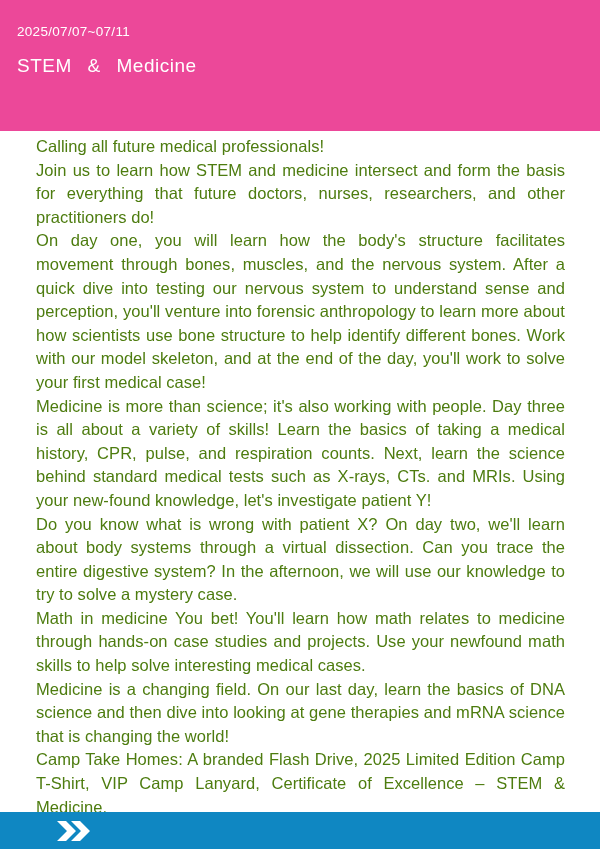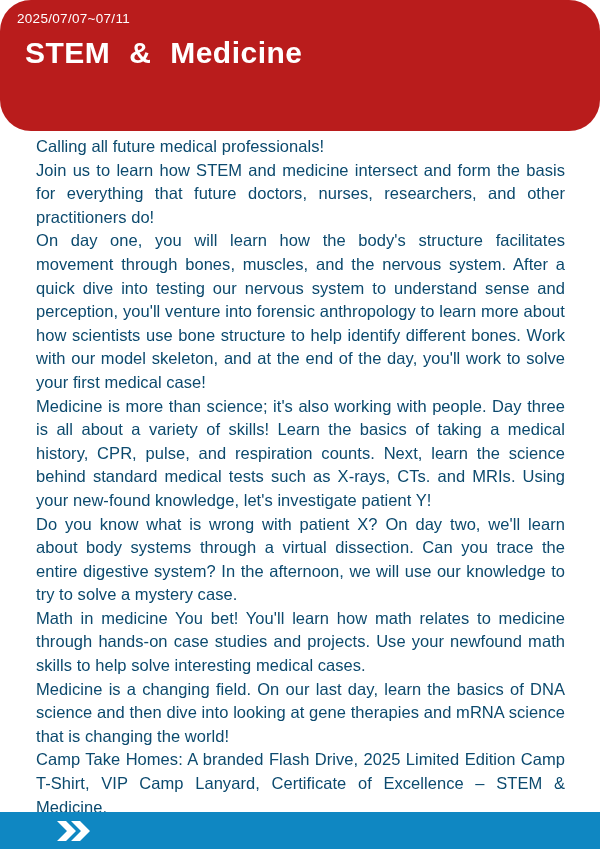--- a/index.html
+++ b/index.html
@@ -14,37 +14,36 @@
     overflow: hidden;
     background: #ffffff;
     font-family: "Liberation Sans", "DejaVu Sans", sans-serif;
     display: flex;
     flex-direction: column;
   }
   
   .header {
     height: 131px;
     flex: 0 0 131px;
-    background: #b91c1c;
+    background: #ec4899;
     color: #ffffff;
     box-sizing: border-box;
-    padding: 11px 20px 0 17px;
-    border-radius: 31px;
+    padding: 24px 20px 0 17px;
   }
   .date-range {
     font-size: 13.5px;
     line-height: 16px;
     letter-spacing: 0.3px;
     font-weight: 400;
   }
   .page-title {
-    margin: 9px 0 0 8px;
-    font-size: 30px;
+    margin: 9px 0 0 0;
+    font-size: 19px;
     line-height: 34px;
-    font-weight: 700;
+    font-weight: 400;
     letter-spacing: 0.5px;
     word-spacing: 10px;
   }
   .ages-label {
     margin-top: 34px;
     margin-left: 2px;
     font-size: 13.5px;
     line-height: 16px;
     font-weight: 700;
     letter-spacing: 0.4px;
@@ -52,21 +51,21 @@
   }
   
   .body-content {
     flex: 1 1 auto;
     box-sizing: border-box;
     padding: 4px 35px 0 36px;
     overflow: hidden;
   }
   .body-content p {
     margin: 0;
-    color: #0c4a6e;
+    color: #4d7c0f;
     font-size: 16.5px;
     line-height: 23.6px;
     text-align: justify;
     text-justify: inter-word;
     letter-spacing: 0.05px;
   }
   
   .footer {
     flex: 0 0 37px;
     height: 37px;

